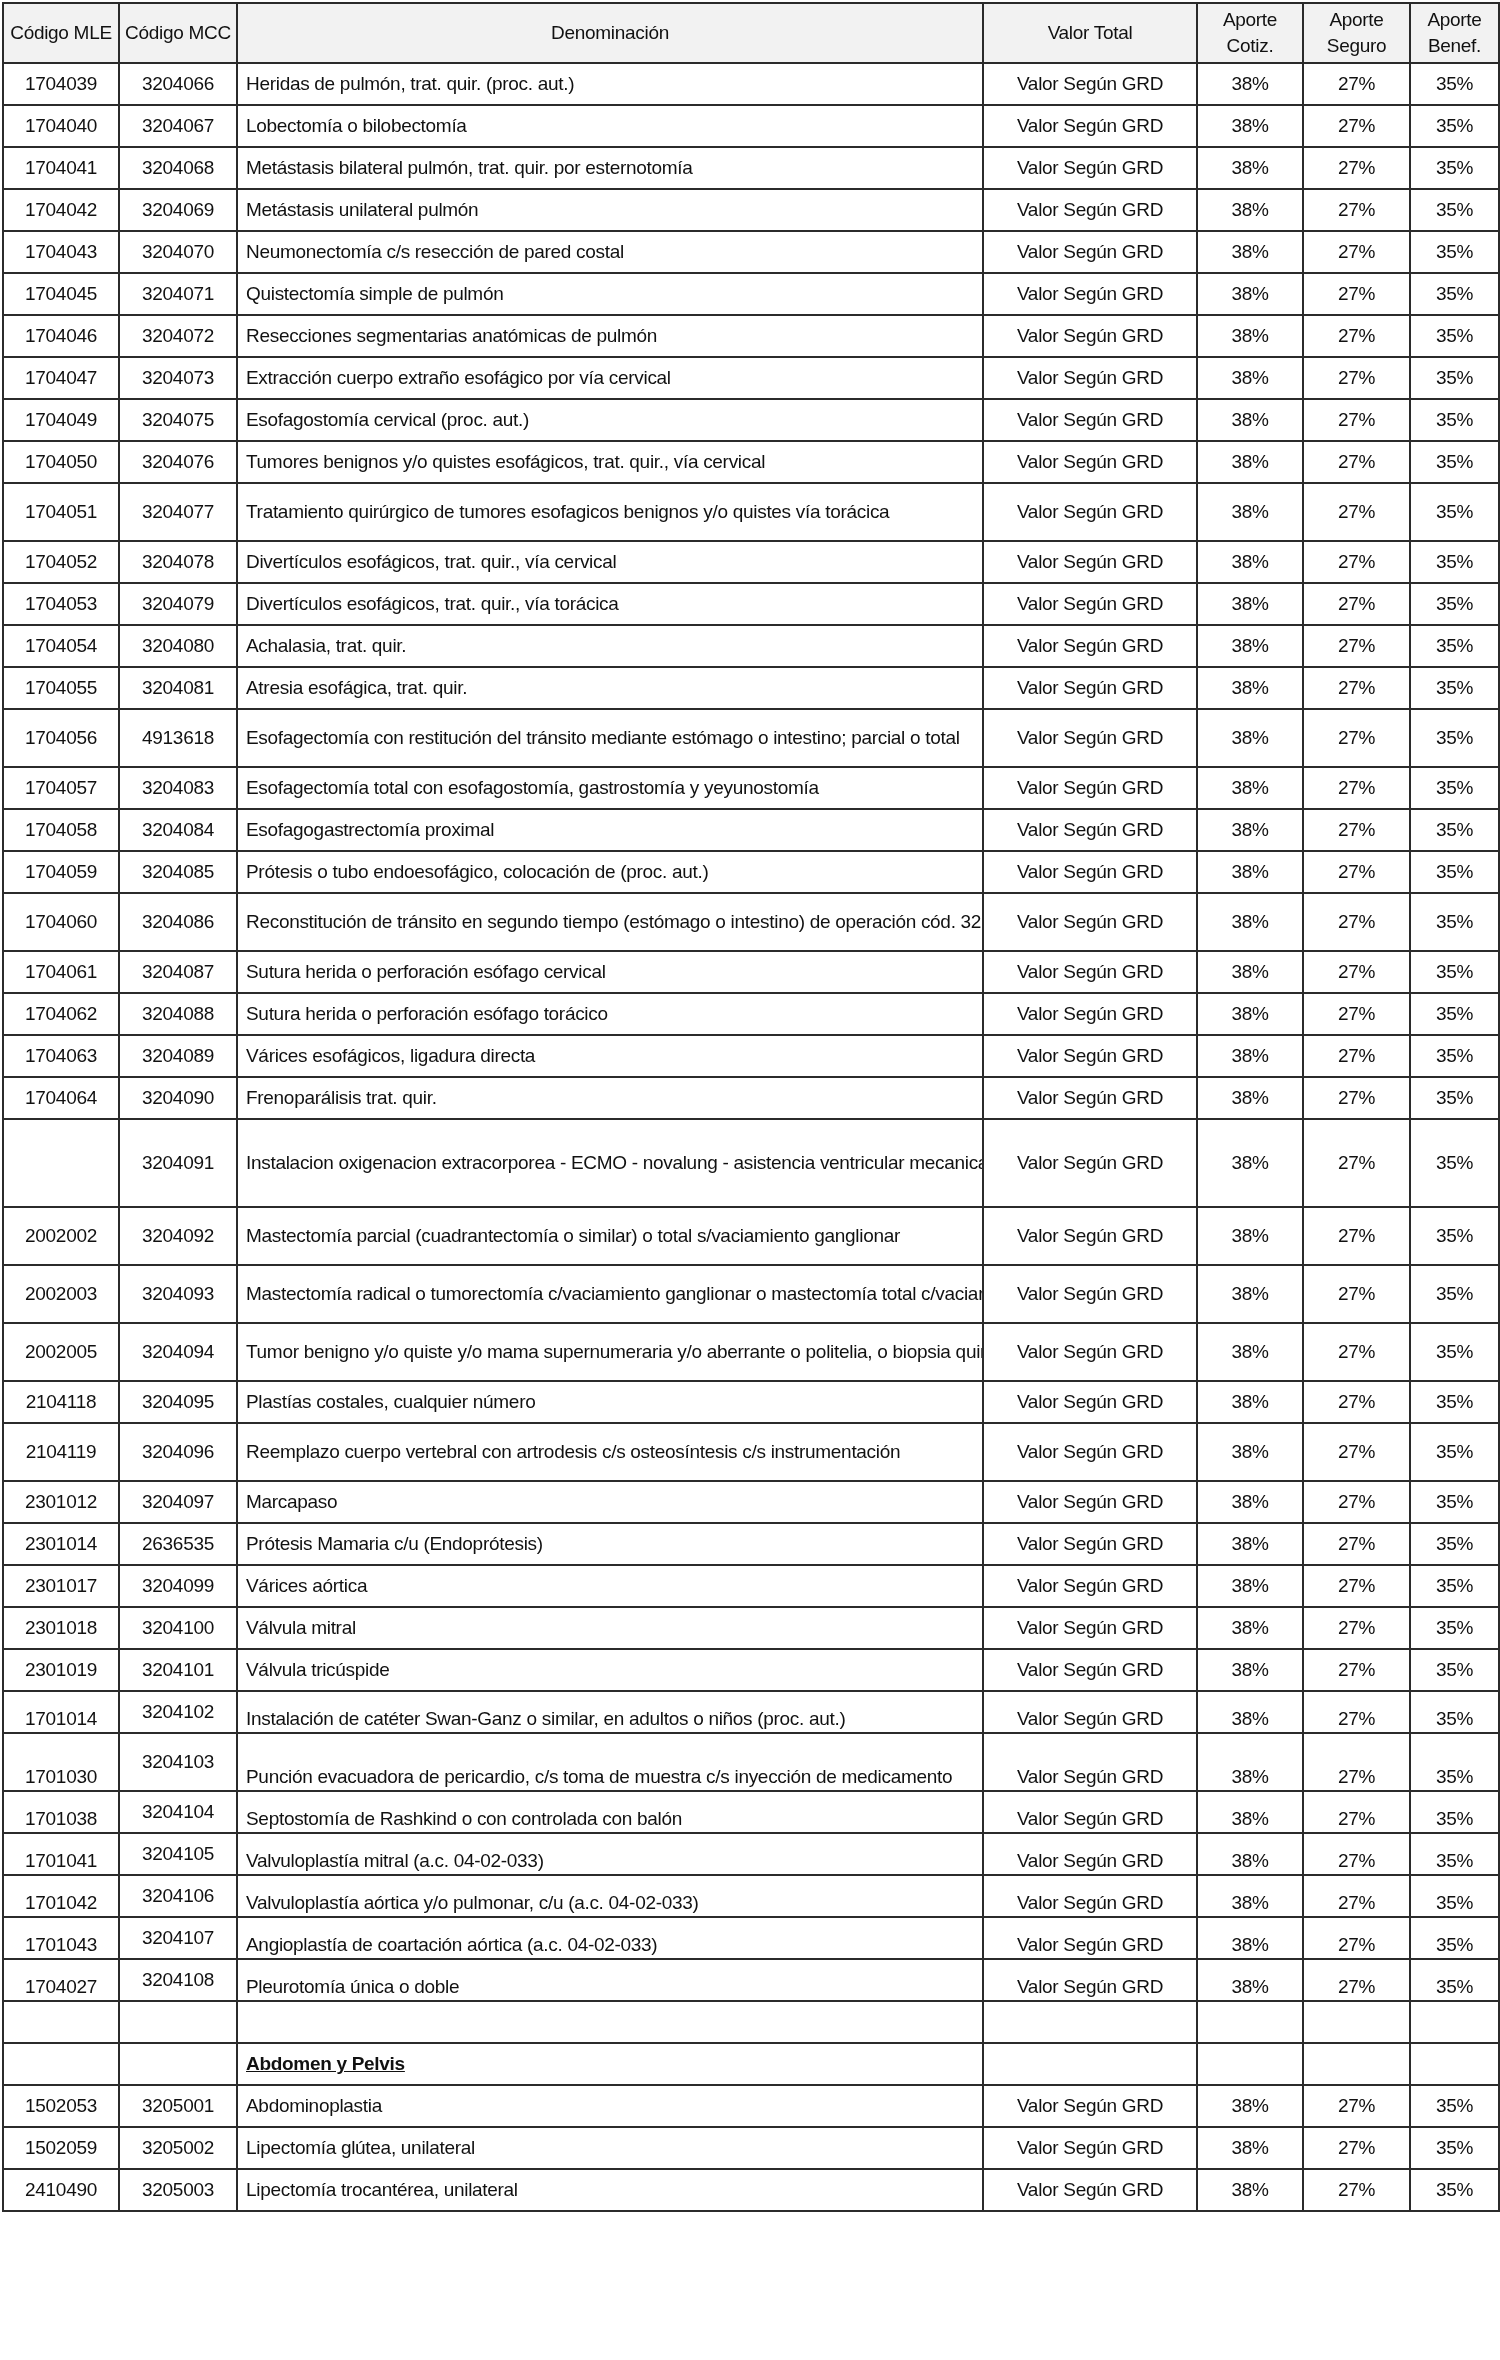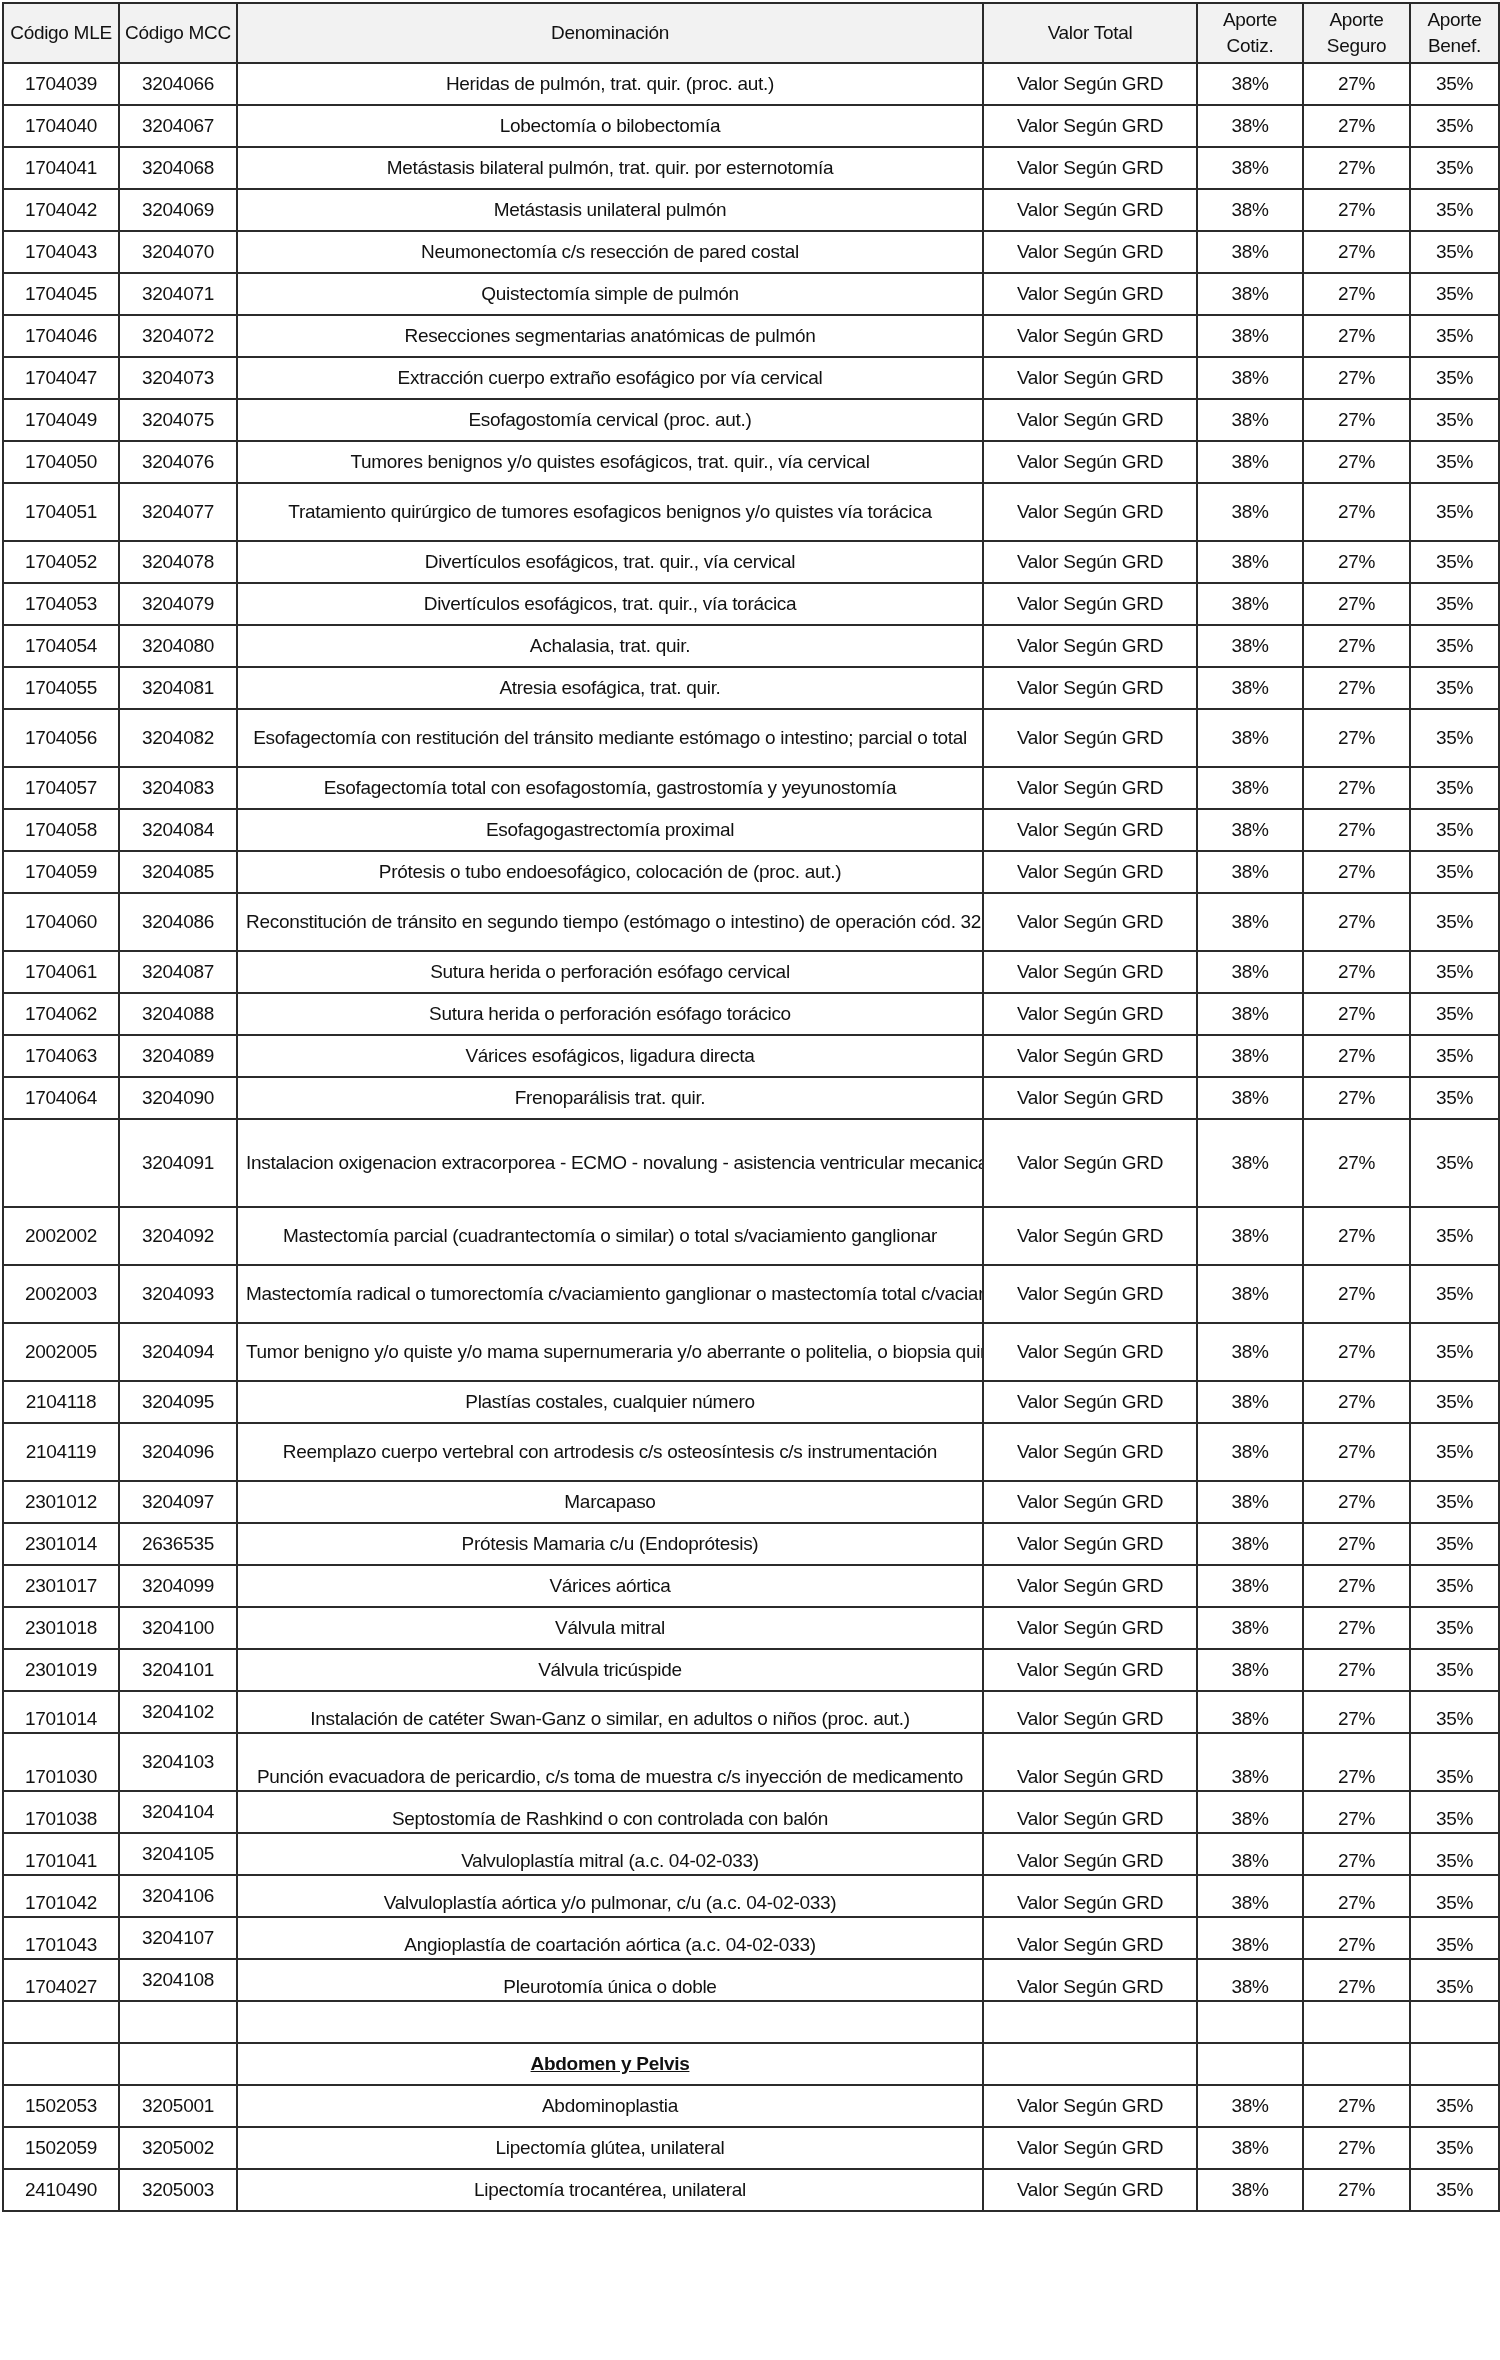--- a/index.html
+++ b/index.html
@@ -27,21 +27,21 @@
     text-align: center;
     height: 58px;
     line-height: 26px;
     padding: 0 4px;
     white-space: normal;
   }
   tr.r1 td { height: 40px; }
   tr.r2 td { height: 56px; }
   tr.r3 td { height: 86px; }
   td.c { text-align: center; }
-  td.l { text-align: center; white-space: normal; }
+  td.l { text-align: left; white-space: normal; }
   td.num { text-align: center; padding: 0 2px; }
   td.bot { vertical-align: bottom; padding-bottom: 3px; margin-left: 17px; }
   td.midup { vertical-align: middle; padding-bottom: 10px; text-align: center; }
   td.sec { font-weight: bold; text-decoration: underline; }
   col.c1 { width: 116px; }
   col.c2 { width: 118px; }
   col.c3 { width: 746px; }
   col.c4 { width: 214px; }
   col.c5 { width: 106px; }
   col.c6 { width: 107px; }
@@ -202,21 +202,21 @@
         <td class="num">1704055</td>
         <td class="num">3204081</td>
         <td class="l">Atresia esofágica, trat. quir.</td>
         <td class="c">Valor Según GRD</td>
         <td class="c">38%</td>
         <td class="c">27%</td>
         <td class="c">35%</td>
       </tr>
       <tr class="r2">
         <td class="num">1704056</td>
-        <td class="num">3204082</td>
+        <td class="num">4913618</td>
         <td class="l">Esofagectomía con restitución del tránsito mediante estómago o intestino; parcial o total</td>
         <td class="c">Valor Según GRD</td>
         <td class="c">38%</td>
         <td class="c">27%</td>
         <td class="c">35%</td>
       </tr>
       <tr class="r1">
         <td class="num">1704057</td>
         <td class="num">3204083</td>
         <td class="l">Esofagectomía total con esofagostomía, gastrostomía y yeyunostomía</td>

